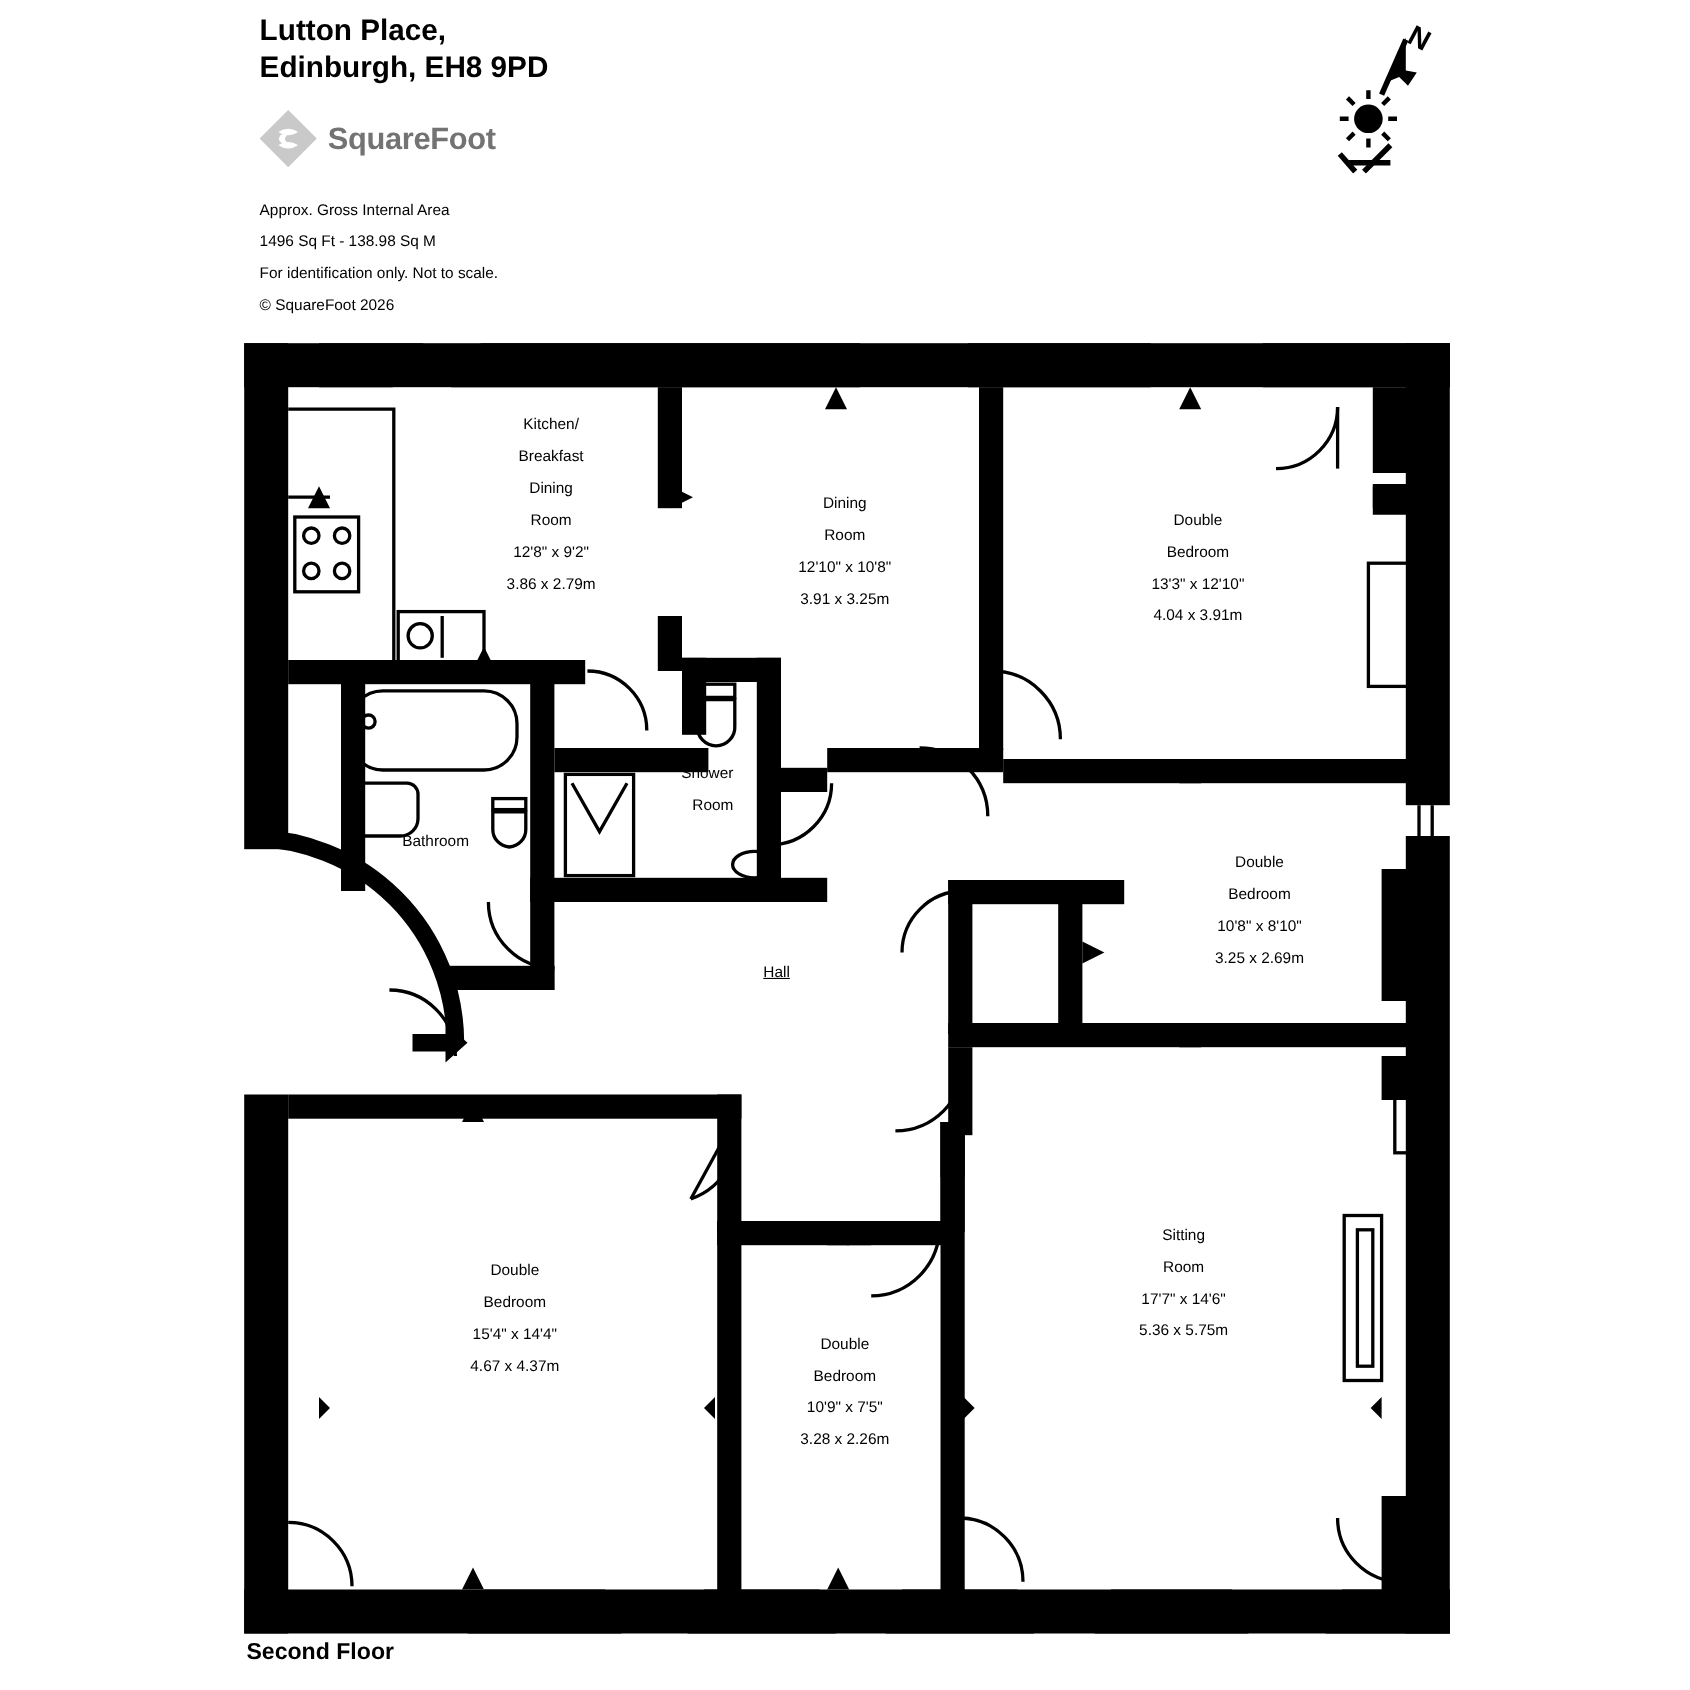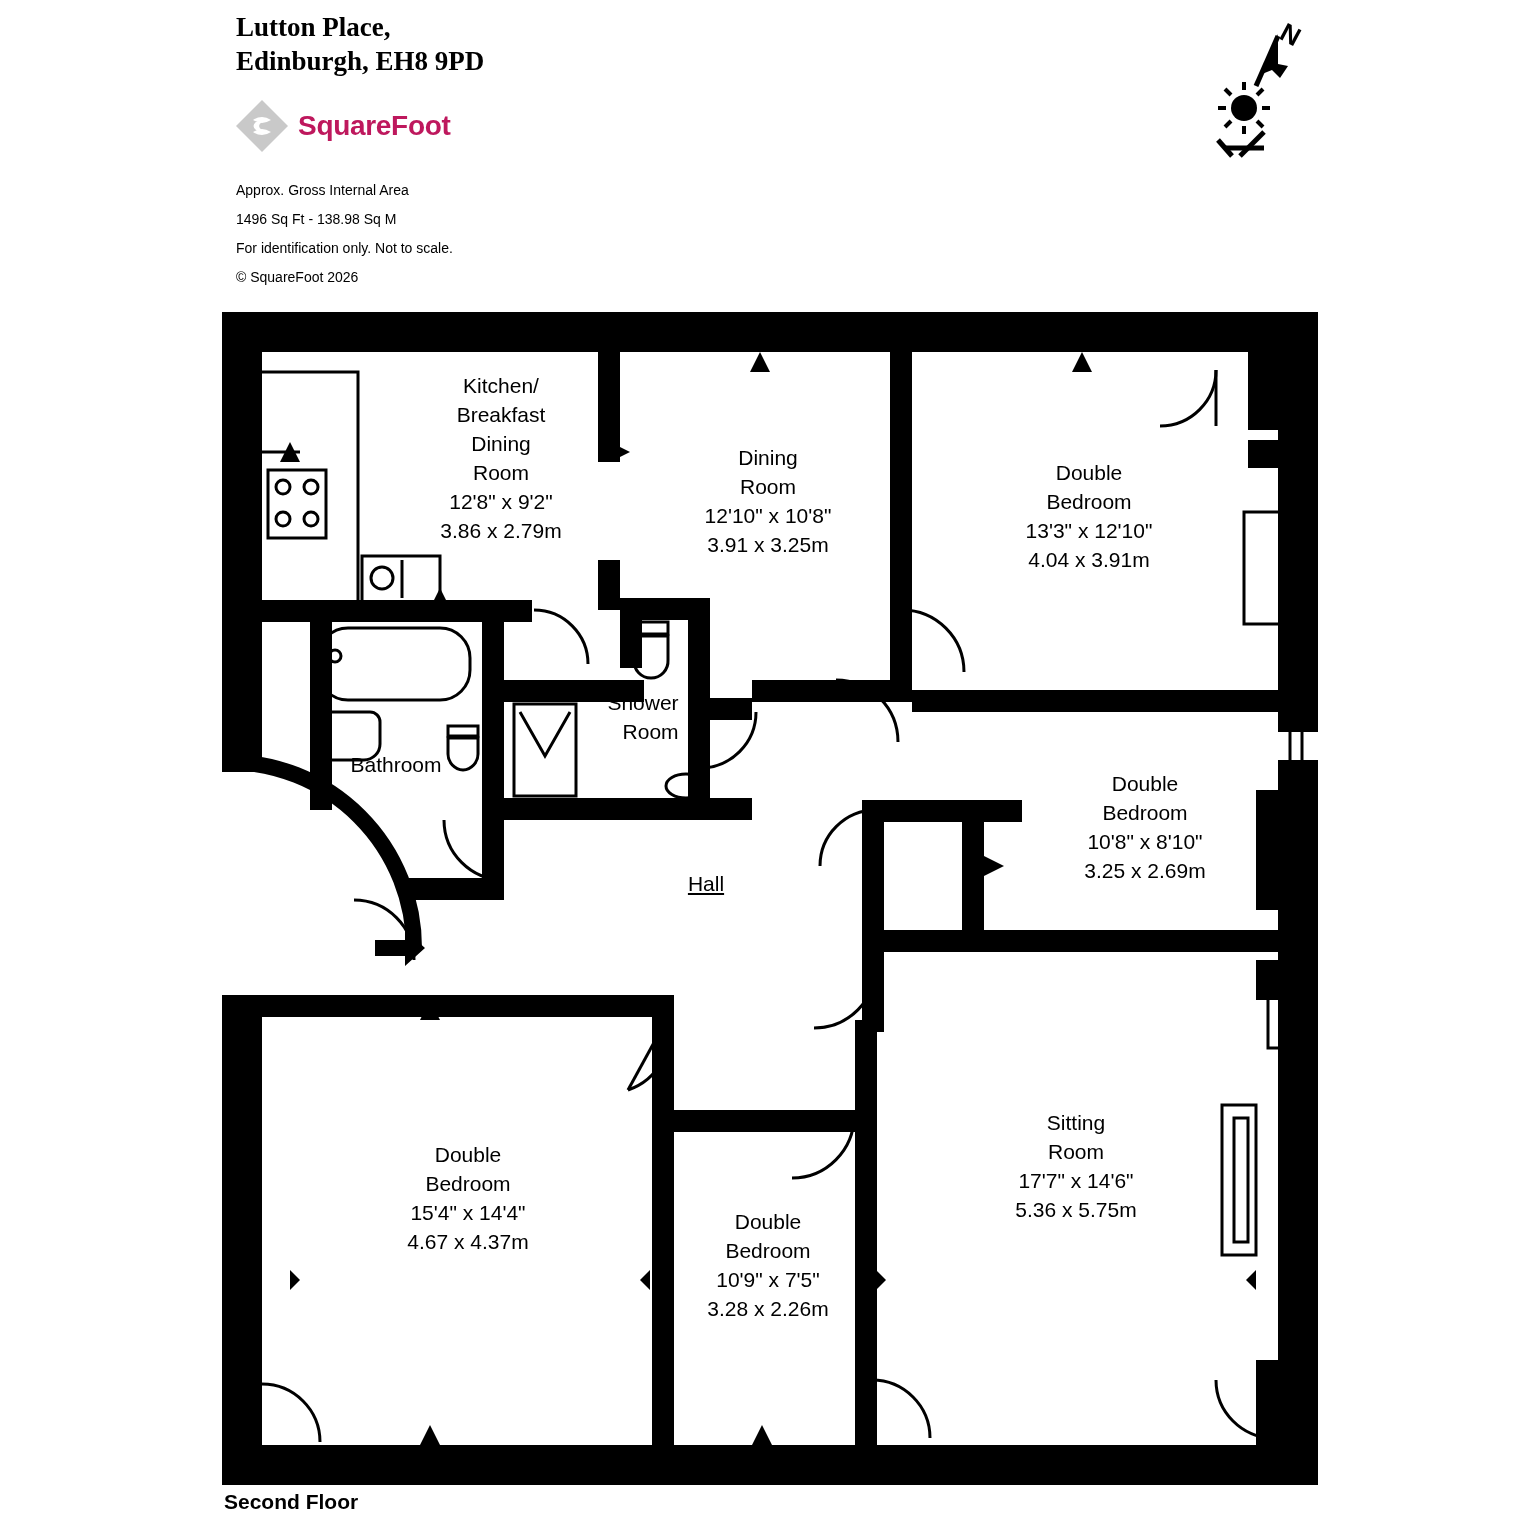--- a/index.html
+++ b/index.html
@@ -18,38 +18,37 @@
   }
   
   .title {
     position: absolute;
     left: 236px;
     top: 10px;
     font-size: 27px;
     font-weight: bold;
     line-height: 34px;
     white-space: pre-line;
-    font-family: Liberation Serif, serif;
   }
   .logo-wrap {
     position: absolute;
     left: 236px;
     top: 100px;
     display: flex;
     align-items: center;
   }
   .logo-mark {
     width: 52px;
     height: 52px;
     position: relative;
   }
   .logo-text {
     font-size: 28px;
     font-weight: bold;
-    color: #be185d;
+    color: #737373;
     margin-left: 10px;
     letter-spacing: -0.3px;
   }
   .blurb {
     position: absolute;
     left: 236px;
     top: 176px;
     font-size: 14px;
     line-height: 29px;
     white-space: pre-line;
@@ -73,21 +72,21 @@
   #plan {
     position: absolute;
     left: 0;
     top: 0;
     width: 1536px;
     height: 1536px;
   }
   .room-label {
     position: absolute;
     text-align: center;
-    font-size: 21px;
+    font-size: 14px;
     line-height: 29px;
     white-space: pre-line;
     transform: translateX(-50%);
   }
 </style>
 </head>
 <body>
 
 <div id="page">
 

